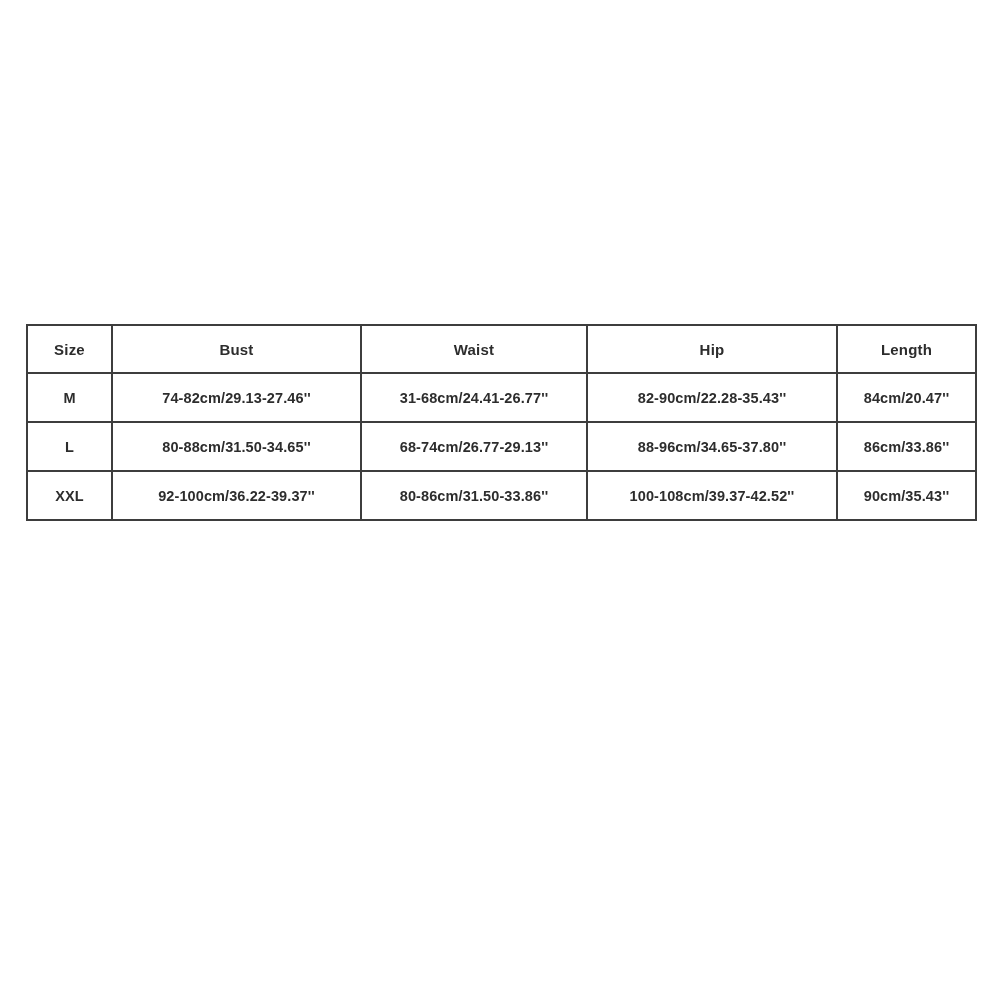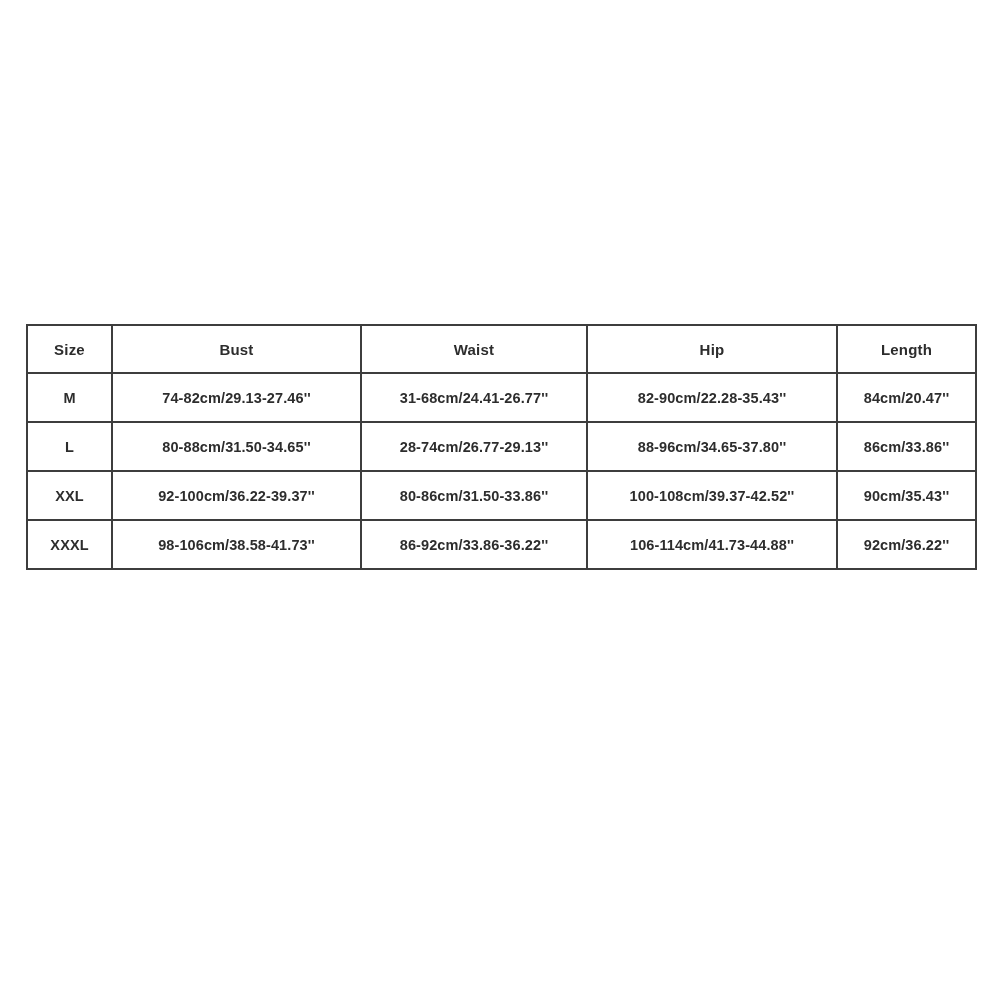--- a/index.html
+++ b/index.html
@@ -75,33 +75,26 @@
         <tr>
           <td>M</td>
           <td>74-82cm/29.13-27.46''</td>
           <td>31-68cm/24.41-26.77''</td>
           <td>82-90cm/22.28-35.43''</td>
           <td>84cm/20.47''</td>
         </tr>
         <tr>
           <td>L</td>
           <td>80-88cm/31.50-34.65''</td>
-          <td>28-74cm/26.77-29.13''</td>
+          <td>68-74cm/26.77-29.13''</td>
           <td>88-96cm/34.65-37.80''</td>
           <td>86cm/33.86''</td>
         </tr>
         <tr>
           <td>XXL</td>
           <td>92-100cm/36.22-39.37''</td>
           <td>80-86cm/31.50-33.86''</td>
           <td>100-108cm/39.37-42.52''</td>
           <td>90cm/35.43''</td>
         </tr>
-        <tr>
-          <td>XXXL</td>
-          <td>98-106cm/38.58-41.73''</td>
-          <td>86-92cm/33.86-36.22''</td>
-          <td>106-114cm/41.73-44.88''</td>
-          <td>92cm/36.22''</td>
-        </tr>
       </tbody>
   </table>
 </div>
 
 </body></html>

